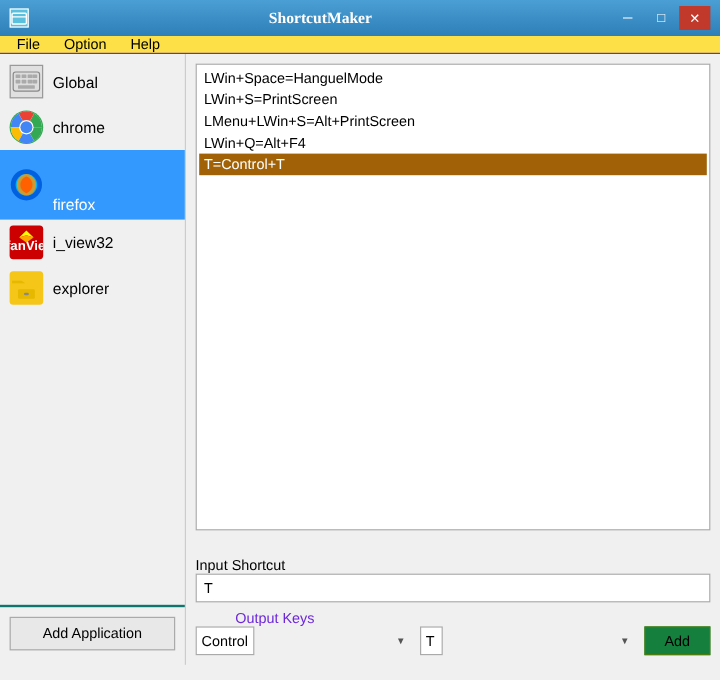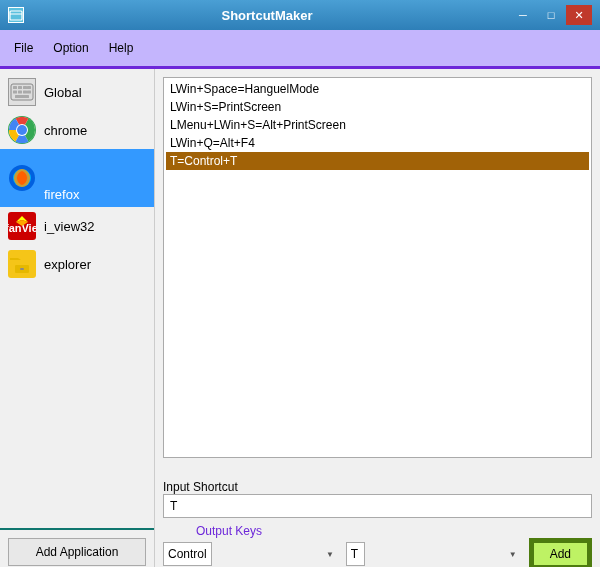--- a/index.html
+++ b/index.html
@@ -30,44 +30,45 @@
       justify-content: center;
       font-size: 10px;
       color: white;
     }
     .title-bar-title {
       color: white;
       font-size: 13px;
       font-weight: 600;
       flex: 1;
       text-align: center;
+      font-family: Liberation Serif, serif;
     }
     .title-bar-controls {
       display: flex;
       gap: 2px;
     }
     .title-btn {
       width: 26px;
       height: 20px;
       display: flex;
       align-items: center;
       justify-content: center;
       font-size: 11px;
       cursor: pointer;
       color: white;
       border: none;
       background: transparent;
     }
     .title-btn.close { background: #c0392b; }
     .menu-bar {
-      background: #c4b5fd;
-      border-bottom: 3px solid #6d28d9;
+      background: #fde047;
+      border-bottom: 1px solid #6d28d9;
       display: flex;
       padding: 2px 4px;
-      height: 39px;
+      height: 15px;
       align-items: center;
     }
     .menu-item {
       padding: 3px 10px;
       cursor: pointer;
       font-size: 12px;
       color: #000;
     }
     .main-content {
       display: flex;
@@ -178,22 +179,22 @@
       font-size: 8px;
       position: absolute;
       right: 6px;
       top: 50%;
       transform: translateY(-50%);
       pointer-events: none;
       color: #555;
     }
     .add-btn {
       padding: 4px 16px;
-      background: #bef264;
-      border: 5px solid #4d7c0f;
+      background: #15803d;
+      border: 1px solid #4d7c0f;
       cursor: pointer;
       font-size: 12px;
     }
 
     
     .icon-keyboard {
       background: #e0e0e0;
       border: 1px solid #999;
       display: flex;
       align-items: center;

